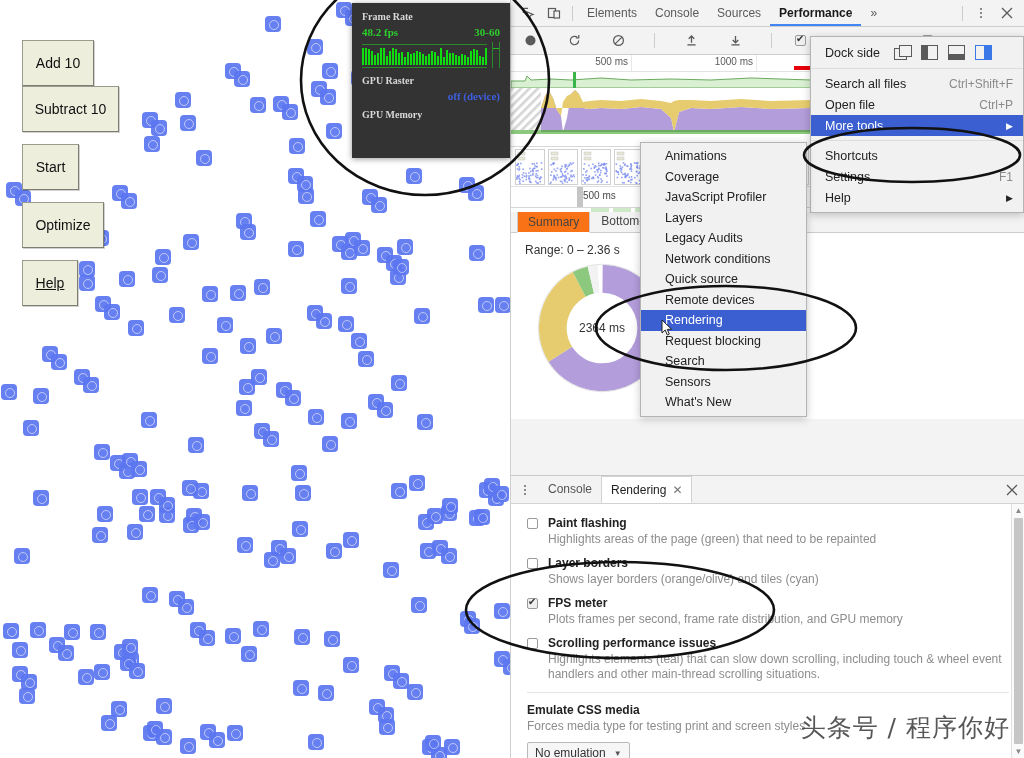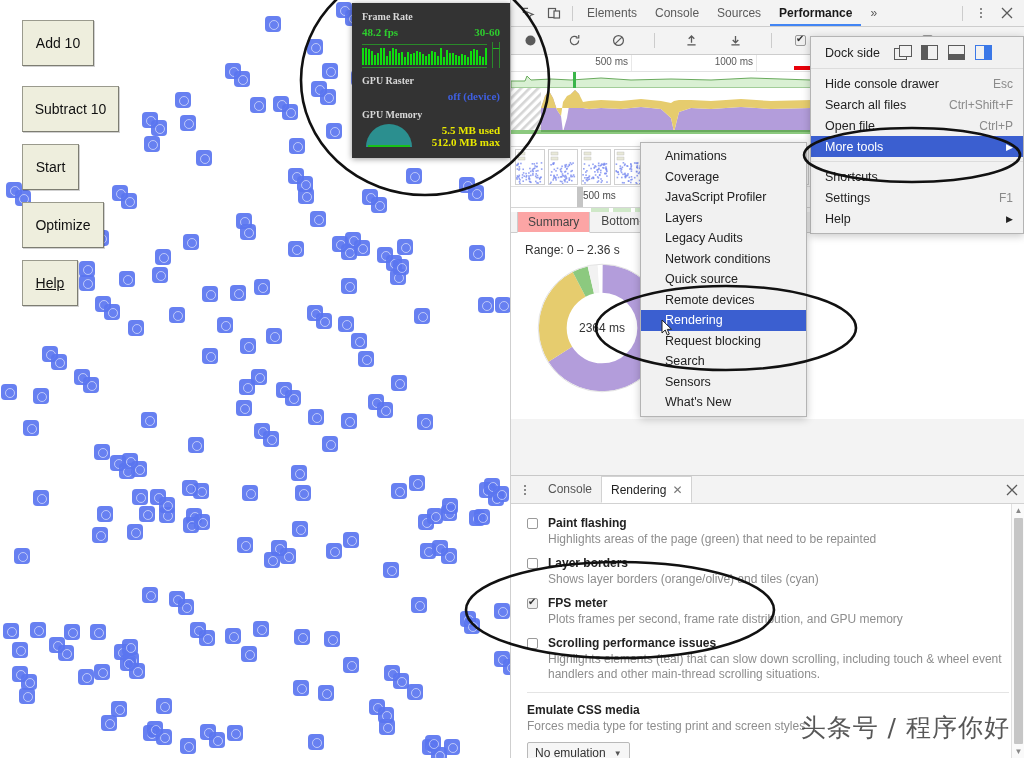--- a/index.html
+++ b/index.html
@@ -130,21 +130,21 @@
   
   .pane-tabs {
     height: 25px; border-bottom: 1px solid #cdcdcd; display: flex;
     align-items: flex-end; padding-left: 6px; background: #f3f3f3;
   }
   .pane-tab {
     padding: 0 10px; height: 24px; line-height: 24px; font-size: 12px;
     color: #444; border: 1px solid transparent;
   }
   .pane-tab.active {
-    background: #fca5a5; border-color: #cdcdcd; border-bottom-color: #fff;
+    background: #f97316; border-color: #cdcdcd; border-bottom-color: #fff;
     margin-bottom: -1px;
   }
   #summary { background: #fff; height: 186px; position: relative; padding: 10px 14px; }
   .range-label { font-size: 12px; color: #333; margin-bottom: 6px; }
 
   
   #drawer {
     position: absolute; left: 0; bottom: 0; width: 514px; height: 283px;
     background: #fff; border-top: 1px solid #c8c8c8;
   }
@@ -469,21 +469,21 @@
         <div class="sq" style="left: 230px; top: 285px;"></div>
         <div class="sq" style="left: 239px; top: 379px;"></div>
         <div class="sq" style="left: 3px; top: 623px;"></div>
         <div class="sq" style="left: 289px; top: 138px;"></div>
         <div class="sq" style="left: 427px; top: 508px;"></div>
         <div class="sq" style="left: 464px; top: 618px;"></div>
         <div class="sq" style="left: 111px; top: 701px;"></div>
         <div class="sq" style="left: 451px; top: 29px;"></div>
       </div>
     <div id="page-buttons">
-        <div class="pg-btn" style="left: 22px; top: 20px; width: 72px; height: 46px;">Add 10</div>
+        <div class="pg-btn" style="left: 22px; top: 40px; width: 72px; height: 46px;">Add 10</div>
         <div class="pg-btn" style="left: 22px; top: 86px; width: 97px; height: 46px;">Subtract 10</div>
         <div class="pg-btn" style="left: 22px; top: 144px; width: 57px; height: 46px;">Start</div>
         <div class="pg-btn" style="left: 22px; top: 202px; width: 82px; height: 46px;">Optimize</div>
         <div class="pg-btn link" style="left: 22px; top: 260px; width: 56px; height: 46px;">Help</div>
       </div>
   </div>
 
   <div id="devtools">
 
     <div class="dt-tabbar">
@@ -1143,24 +1143,20 @@
   <div id="main-menu">
     <div class="dock-row">
       <span class="lbl">Dock side</span>
       <span class="dockbtn undock"></span>
       <span class="dockbtn left"></span>
       <span class="dockbtn bottom"></span>
       <span class="dockbtn right"></span>
     </div>
     <div id="menu-items-1">
         <div class="mi">
-          <span>Hide console drawer</span>
-          <span class="key">Esc</span>
-        </div>
-        <div class="mi">
           <span>Search all files</span>
           <span class="key">Ctrl+Shift+F</span>
         </div>
         <div class="mi">
           <span>Open file</span>
           <span class="key">Ctrl+P</span>
         </div>
         <div class="mi sel-hi">
           <span>More tools</span>
           <span class="arrow">▶</span>
@@ -1256,30 +1252,20 @@
       </div>
       <div style="width:36px;margin-left:5px;height:26px;position:relative;border-left:1px solid #2a8a2a;border-right:1px solid #2a8a2a">
         <div style="position:absolute;left:0;right:0;top:6px;height:1px;background:#1fbb1f"></div>
         <div style="position:absolute;left:0;right:8px;top:16px;height:1px;background:#1fbb1f"></div>
         <div style="position:absolute;left:0;right:14px;top:25px;height:1px;background:#1fbb1f"></div>
       </div>
     </div>
     <div class="fps-h" style="margin-top:7px">GPU Raster</div>
     <div style="text-align:right"><span class="fps-blue">off (device)</span></div>
     <div class="fps-h" style="margin-top:5px">GPU Memory</div>
-    <div style="display:flex;align-items:flex-end;justify-content:space-between;margin-top:2px">
-      <svg width="54" height="26" viewBox="0 0 54 26">
-        <path d="M4,25 A23,23 0 0 1 50,25 Z" fill="#2b8f8f"></path>
-        <path d="M6,25 L48,25 L48,23 L6,23 Z" fill="#18c018"></path>
-      </svg>
-      <div style="text-align:right">
-        <div class="fps-y">5.5 MB used</div>
-        <div class="fps-y">512.0 MB max</div>
-      </div>
-    </div>
   </div>
 
   <svg class="ann" style="left:295px;top:-40px" width="260" height="240">
     <ellipse cx="130" cy="120" rx="124" ry="115" fill="none" stroke="#111" stroke-width="2.6"></ellipse>
   </svg>
   <svg class="ann" style="left:800px;top:118px" width="224" height="74">
     <ellipse cx="112" cy="37" rx="108" ry="27" fill="none" stroke="#111" stroke-width="2.6"></ellipse>
   </svg>
   <svg class="ann" style="left:592px;top:282px" width="268" height="92">
     <ellipse cx="134" cy="46" rx="130" ry="42" fill="none" stroke="#111" stroke-width="2.6"></ellipse>

